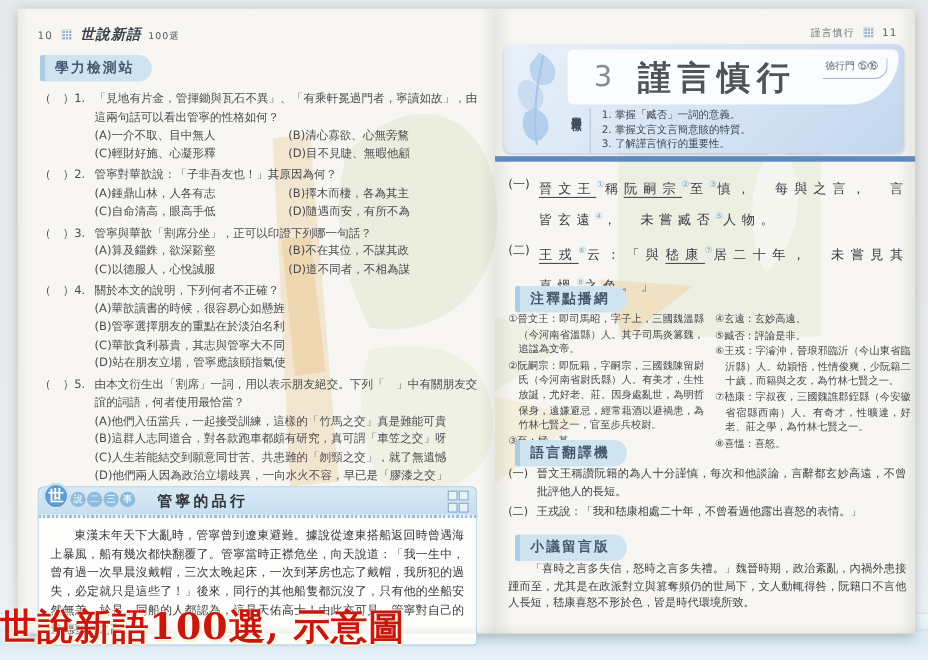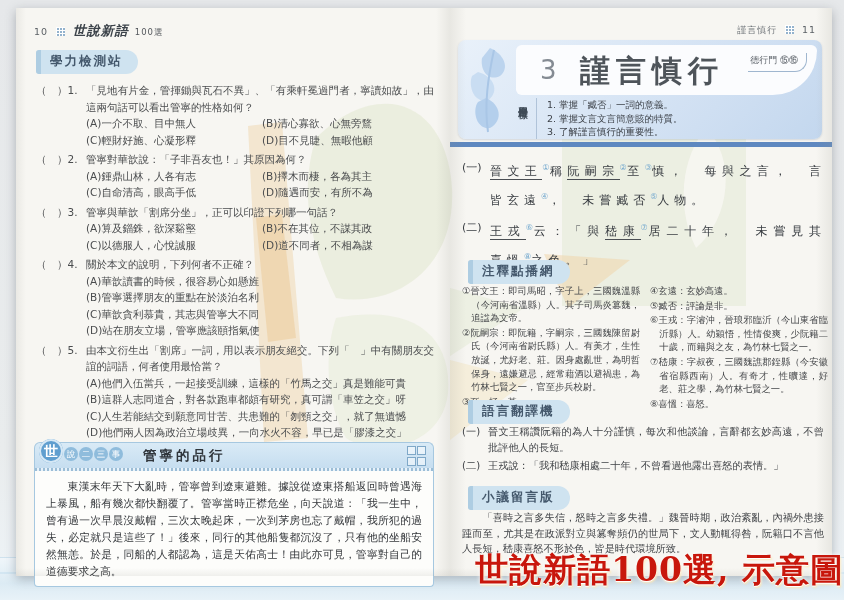--- a/index.html
+++ b/index.html
@@ -102,21 +102,21 @@
   .note{margin:0 0 1px;padding-left:1em;text-indent:-1em;text-align:justify;}
 
   .translations{position:absolute;top:416px;left:12px;width:362px;font-size:10.2px;line-height:16px;color:#404347;}
   .trow{display:flex;margin-bottom:2px;}
   .tlabel{flex:none;width:26px;}
   .ttext{flex:1;text-align:justify;}
 
   .discussion{position:absolute;top:502px;left:12px;width:362px;font-size:10.2px;line-height:15.5px;
     color:#404347;text-align:justify;text-indent:2em;}
 
-  .caption{position:absolute;left:0;top:548px;width:100%;text-align:right;z-index:9;
+  .caption{position:absolute;left:0;top:548px;width:100%;text-align:left;z-index:9;
     font-family:"DejaVu Serif","Liberation Serif",serif;font-weight:bold;font-size:33px;
     color:#c8170c;letter-spacing:1px;
     text-shadow:0 0 4px #fff,0 1px 0 #fff,1px 2px 2px rgba(255,225,160,.9);}
 </style>
 </head>
 <body>
 
 <div class="floor"></div>
 
 <div class="book">

